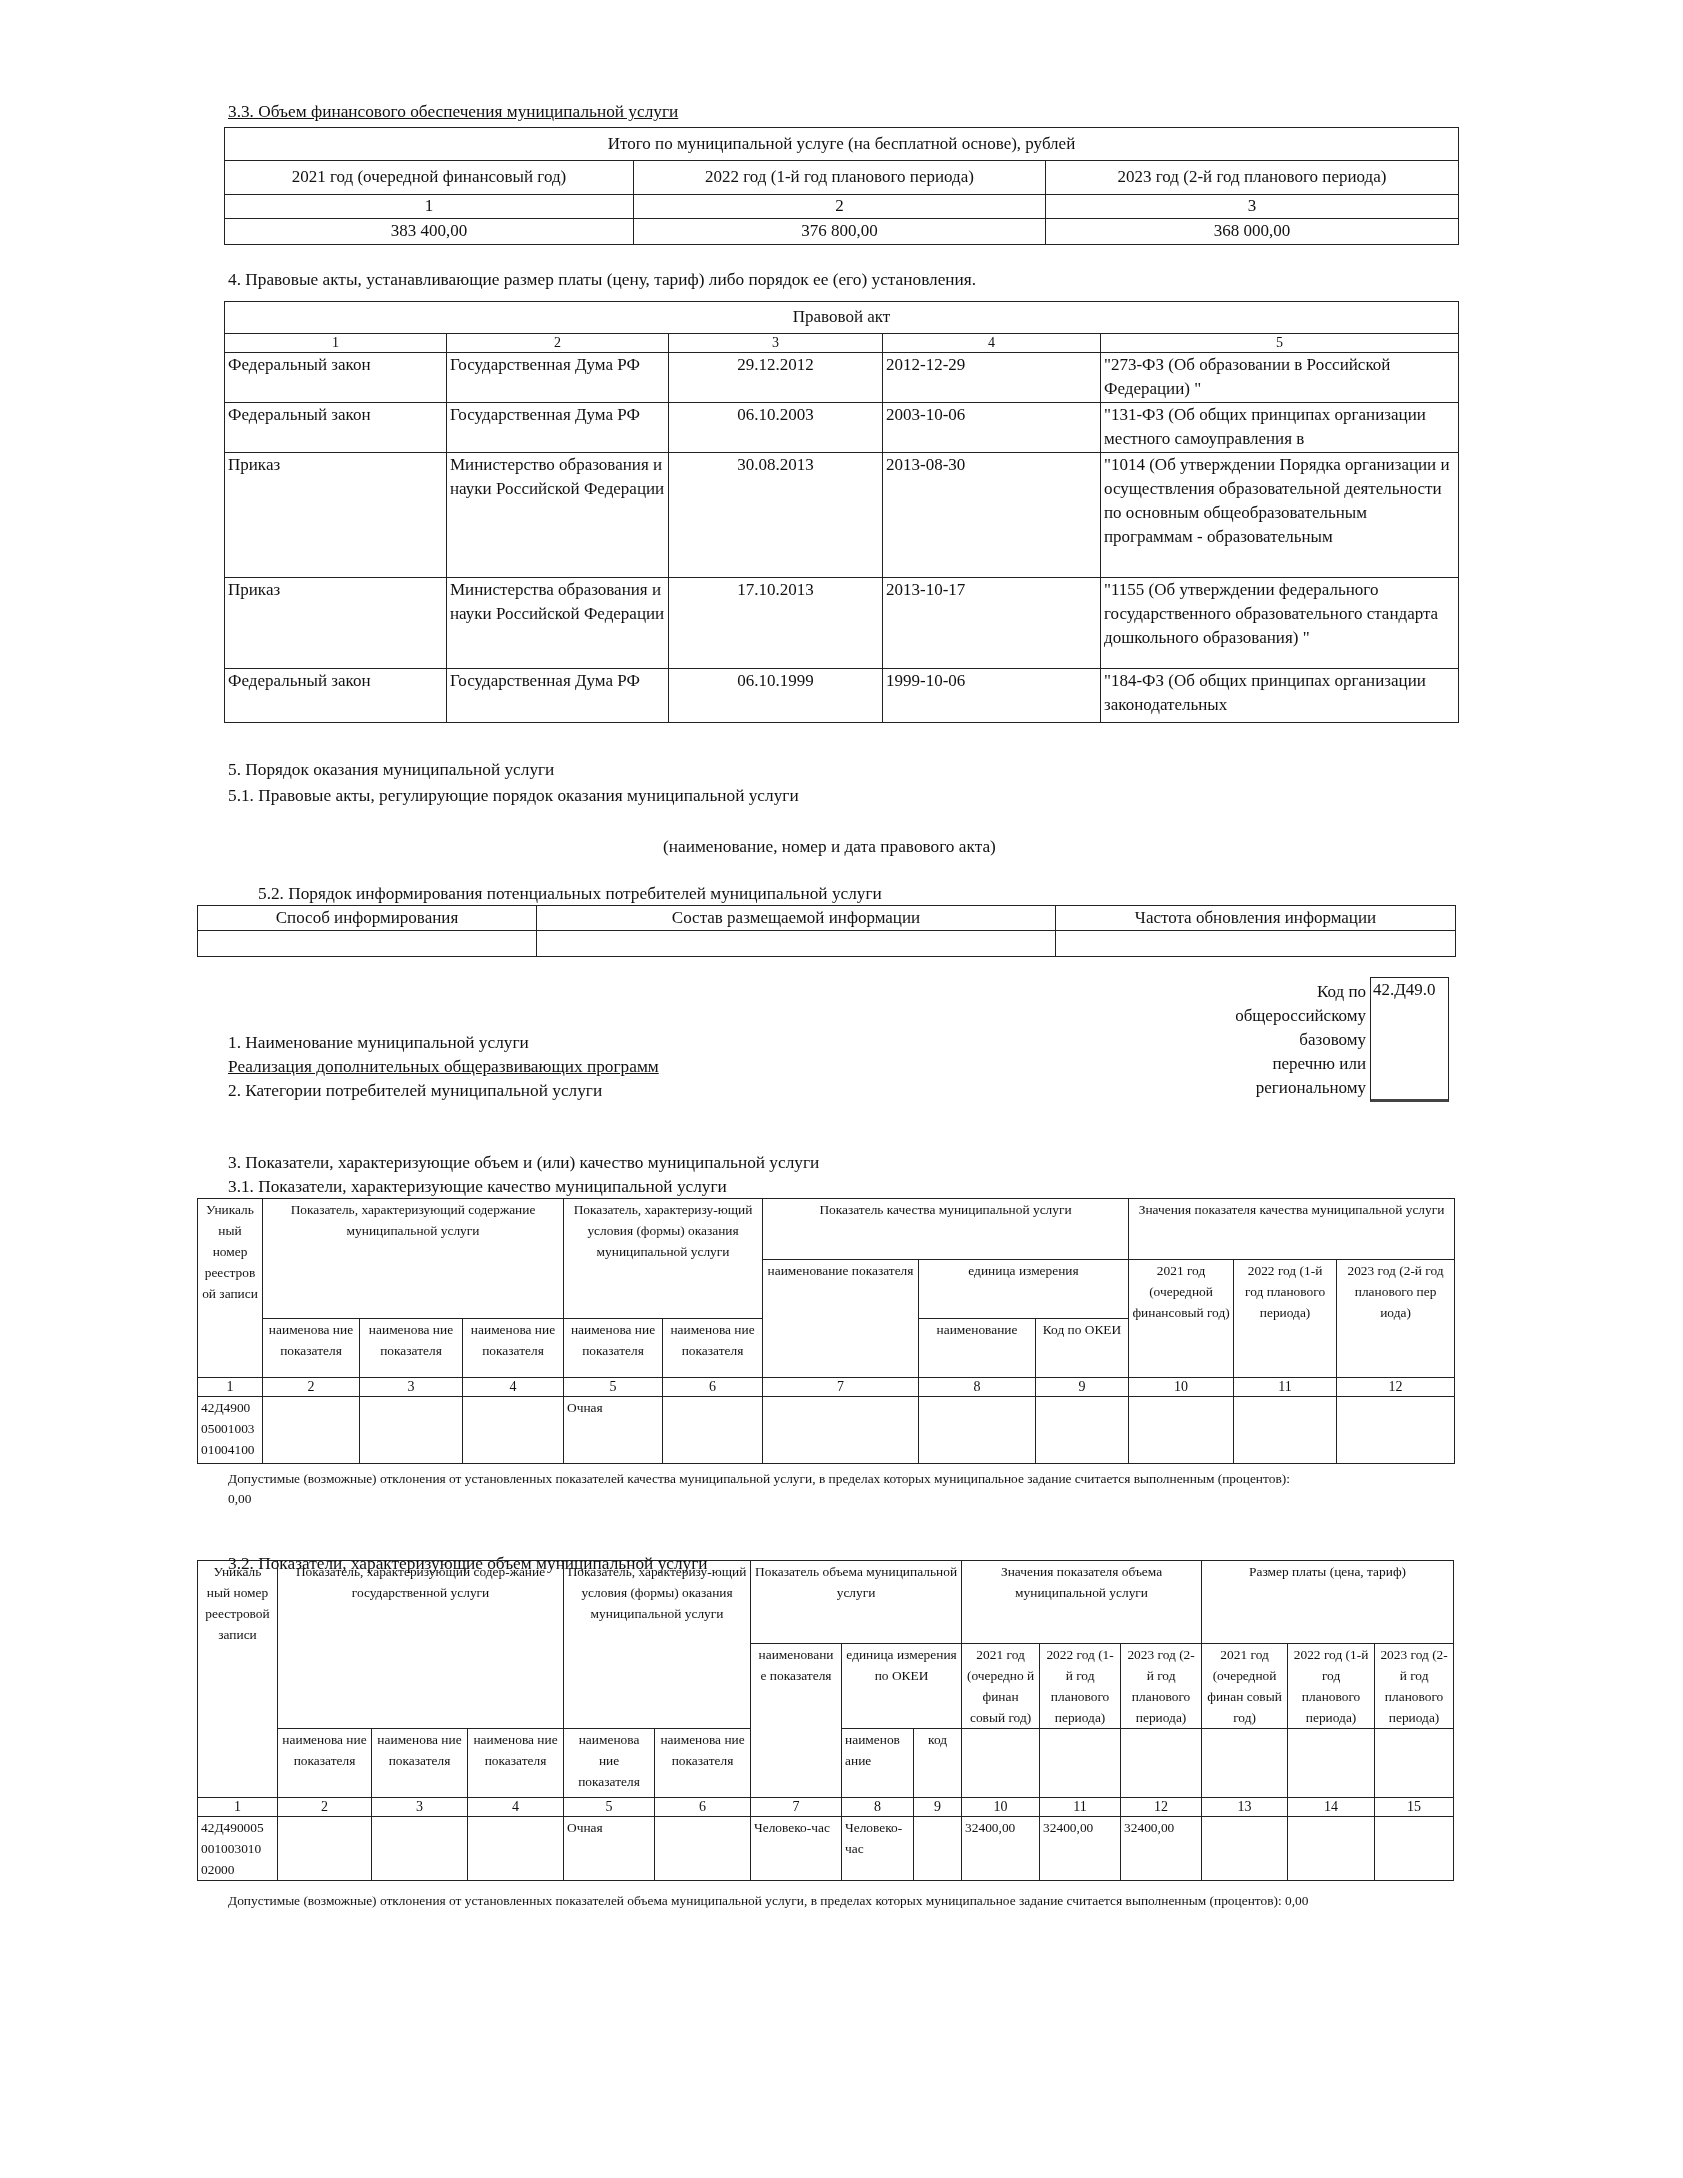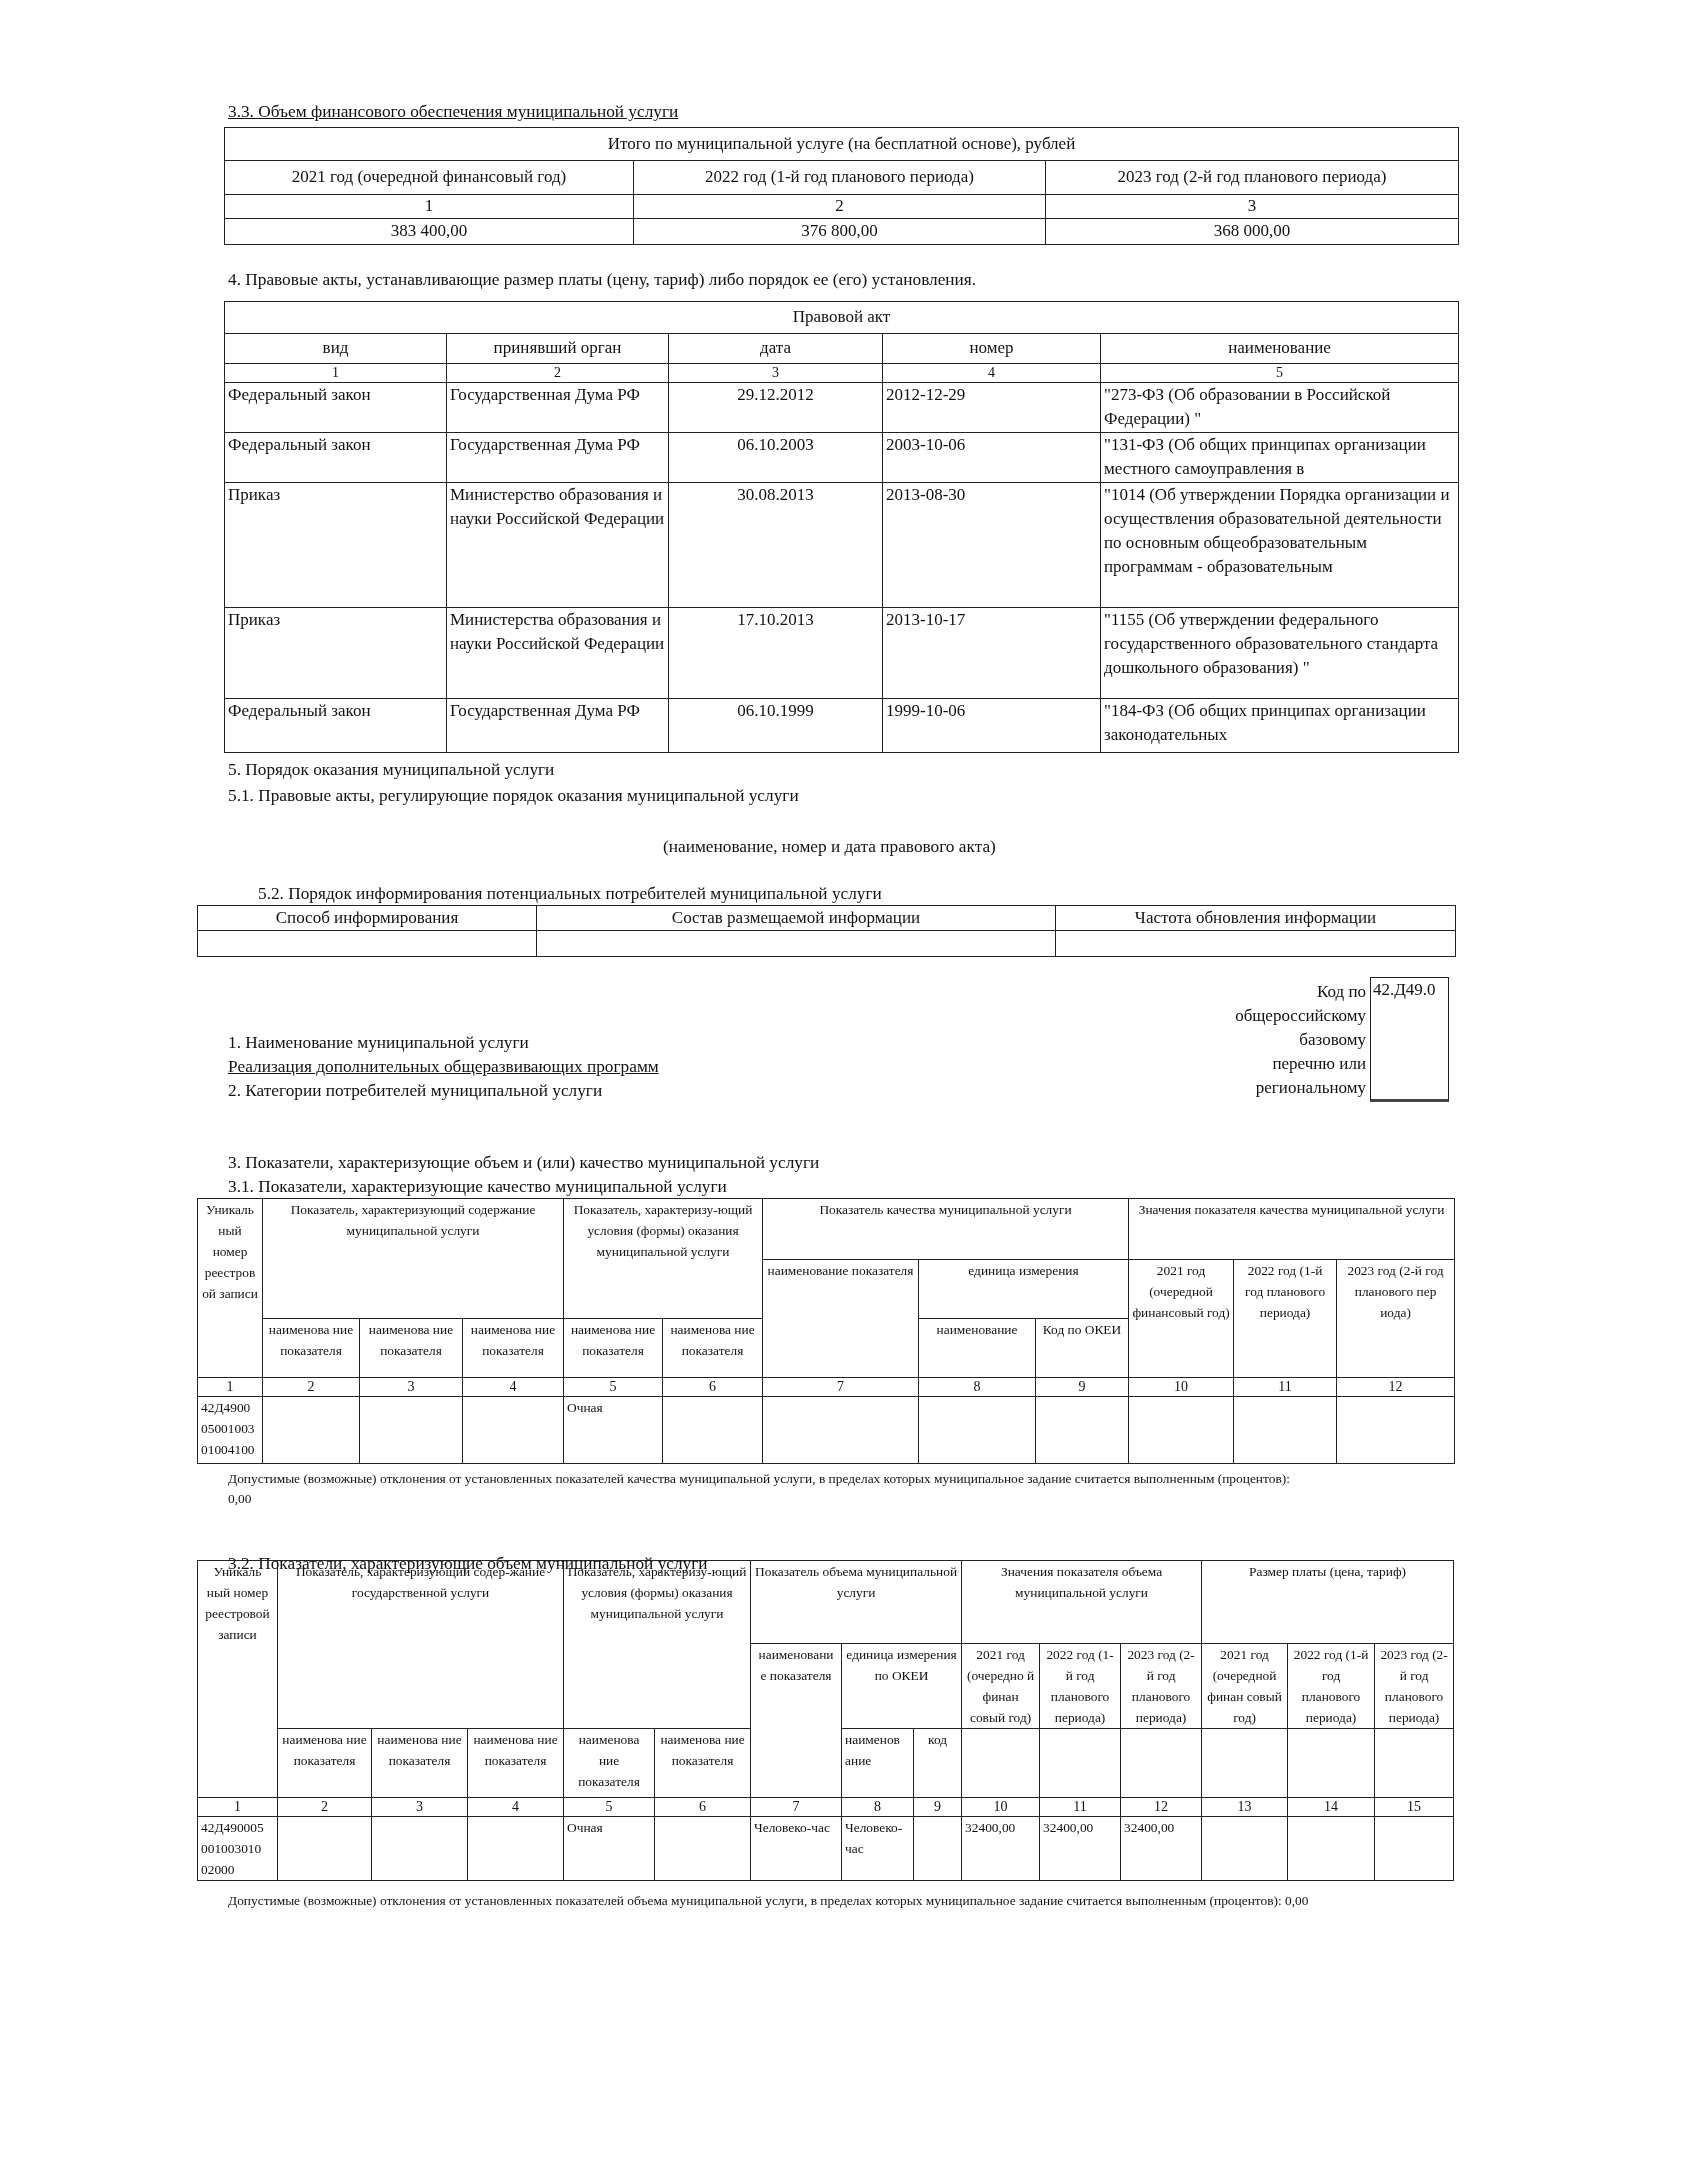--- a/index.html
+++ b/index.html
@@ -55,27 +55,20 @@
       <col style="width:222px">
       <col style="width:222px">
       <col style="width:214px">
       <col style="width:218px">
       <col style="width:358px">
     </colgroup>
   <tbody>
       <tr style="height:32px">
         <td class="c" colspan="5" style="line-height:30px">Правовой акт</td>
       </tr>
-  <tr style="height:30px">
-    <td class="c" style="line-height:28px">вид</td>
-    <td class="c" style="line-height:28px">принявший орган</td>
-    <td class="c" style="line-height:28px">дата</td>
-    <td class="c" style="line-height:28px">номер</td>
-    <td class="c" style="line-height:28px">наименование</td>
-  </tr>
   <tr style="height:19px">
     <td class="num">1</td>
     <td class="num">2</td>
     <td class="num">3</td>
     <td class="num">4</td>
     <td class="num">5</td>
   </tr>
   <tr style="height:50px">
     <td>Федеральный закон</td>
     <td>Государственная Дума РФ</td>

